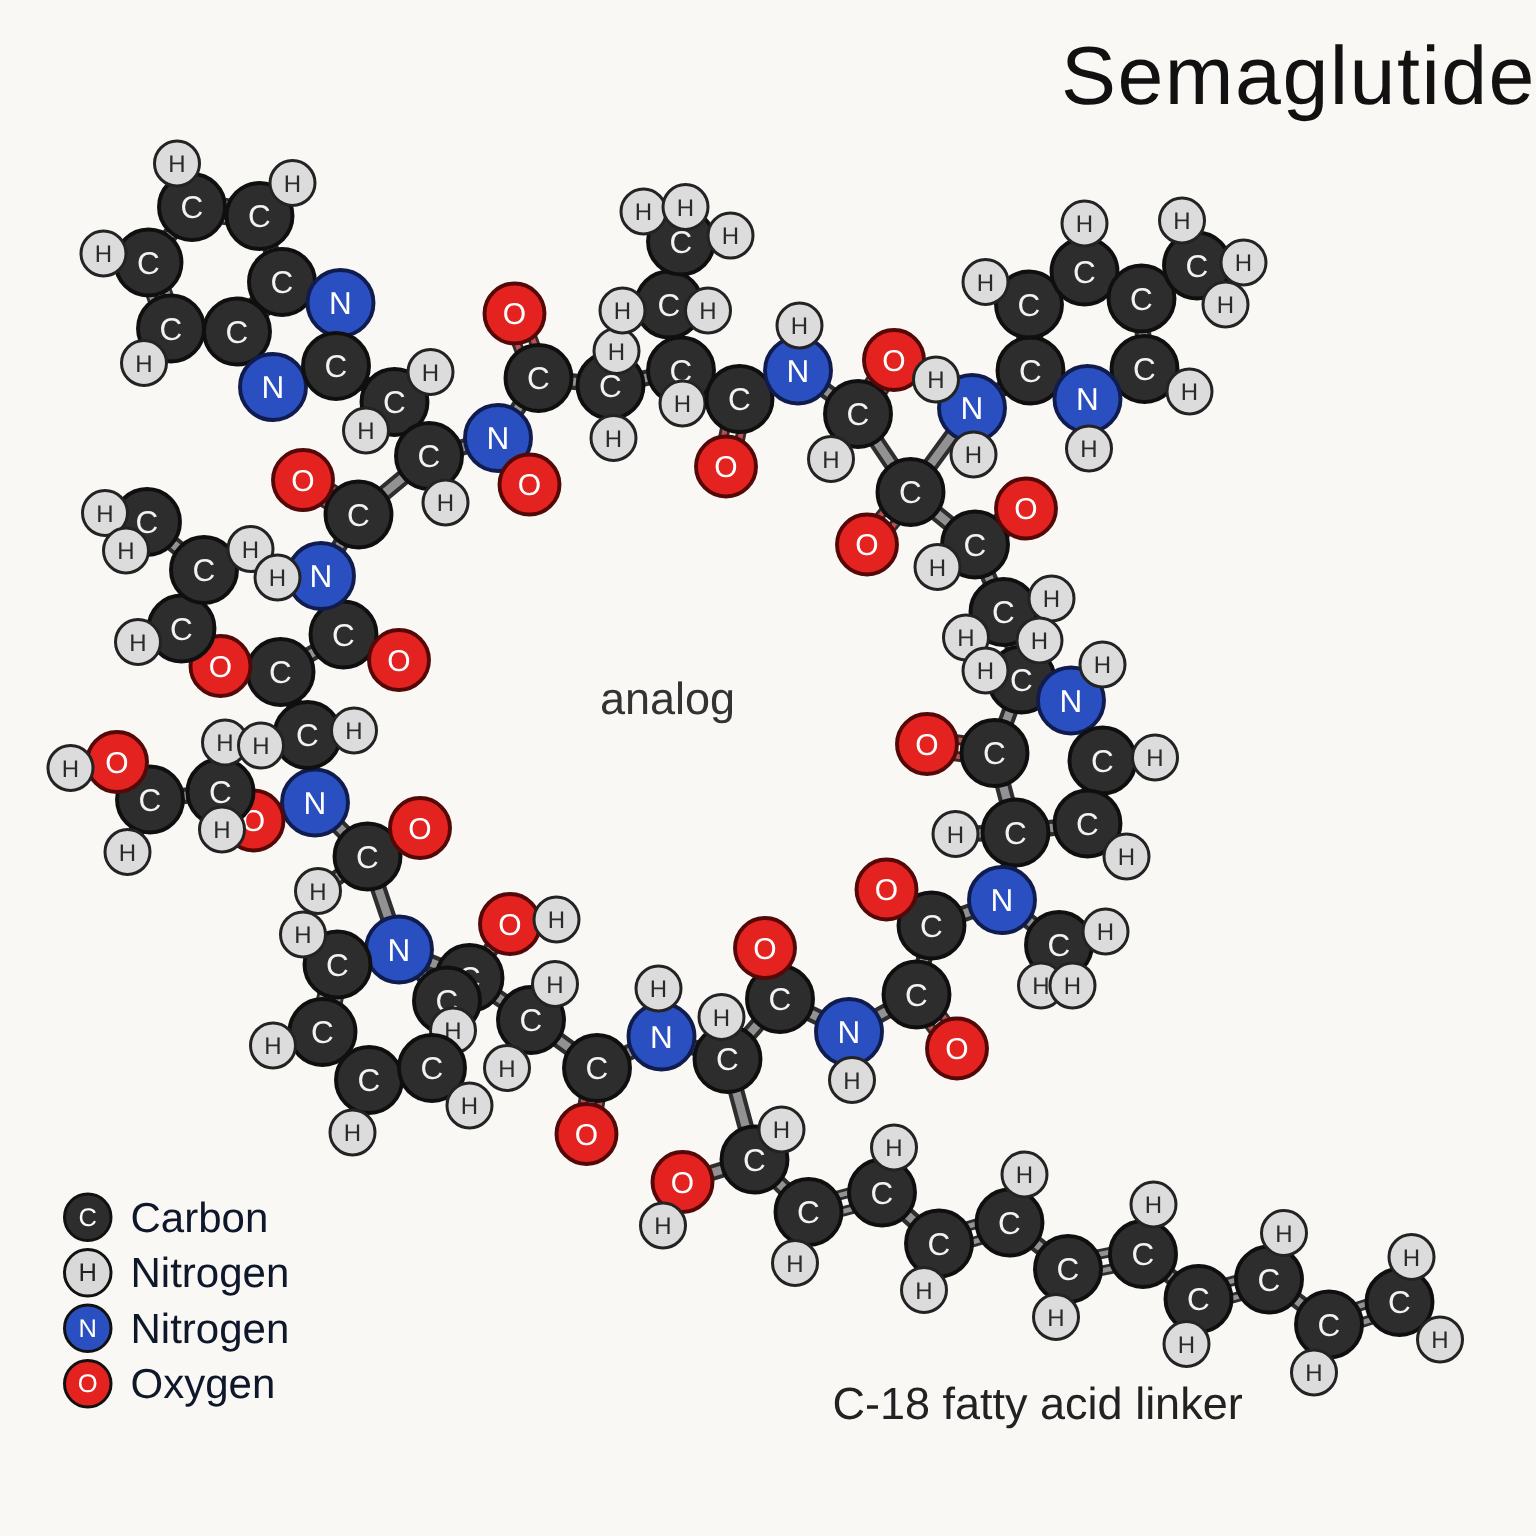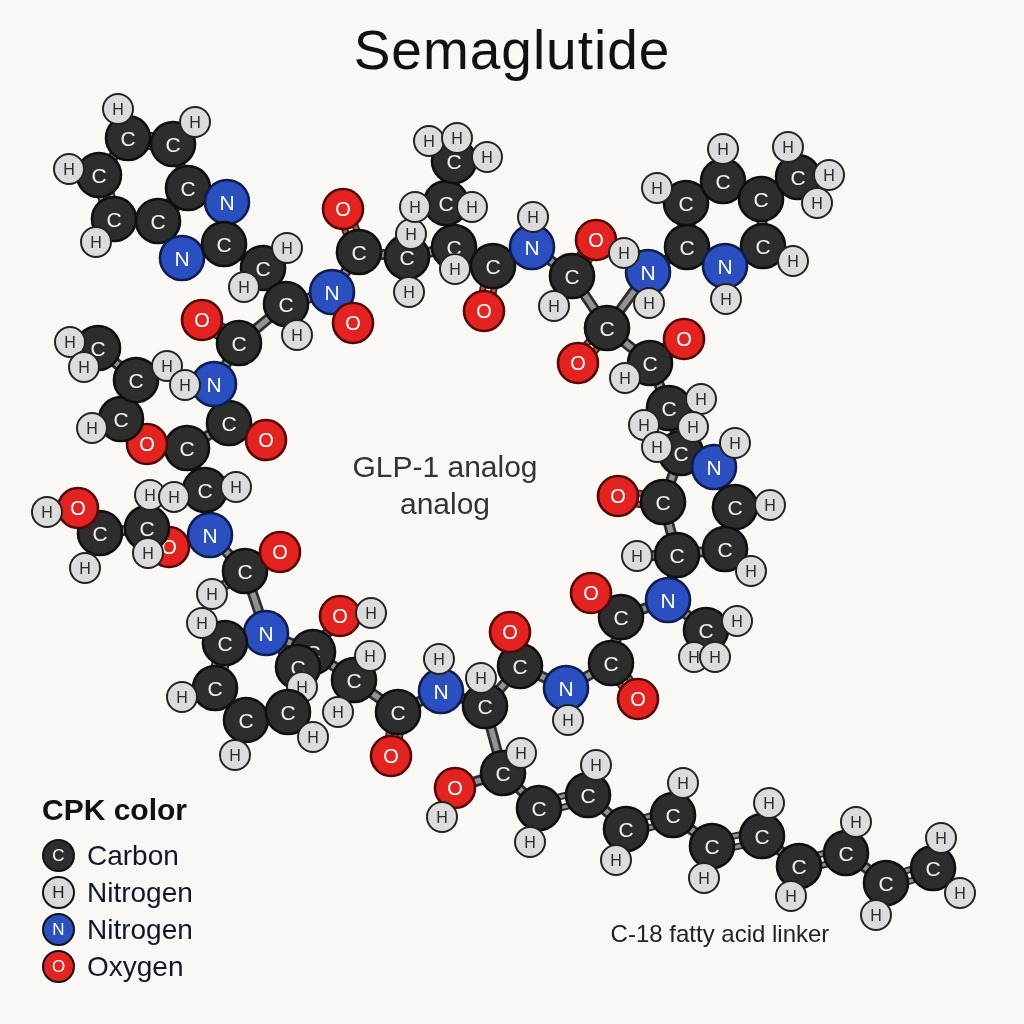--- a/index.html
+++ b/index.html
@@ -5,30 +5,30 @@
   html,body{margin:0;padding:0;}
   body{
     width:1024px;height:1024px;position:relative;
     background:#f9f8f5;
     font-family:"Liberation Sans", sans-serif;
     overflow:hidden;
   }
   #mol-svg{position:absolute;left:0;top:0;}
   .overlay{position:absolute;color:#141414;}
   #page-title{
-    left:0;top:18px;width:1024px;text-align:center;
+    left:0;top:18px;width:1024px;text-align:right;
     font-size:55px;letter-spacing:1px;color:#111;
   }
   #center-label{
     left:320px;top:448px;width:250px;text-align:center;
     font-size:30px;line-height:37px;color:#333;
   }
   #fatty-label{
-    left:555px;top:920px;width:330px;text-align:center;
-    font-size:24px;color:#222;
+    left:555px;top:920px;width:330px;
+    font-size:30px;color:#222;
   }
   #legend{left:42px;top:793px;}
   #legend-heading{font-size:30px;font-weight:bold;color:#111;margin-bottom:10px;}
   .legend-row{display:flex;align-items:center;height:37px;}
   .legend-dot{
     width:29px;height:29px;border-radius:50%;
     border:2.5px solid #111;
     display:flex;align-items:center;justify-content:center;
     font-size:17px;margin-right:12px;
   }
@@ -788,28 +788,26 @@
     <text x="185" y="385" fill="#2a2a2a" font-size="16" font-family="&quot;Liberation Sans&quot;, sans-serif" text-anchor="middle" dy="5.76">H</text>
     <circle cx="239" cy="343" r="22" fill="#2d2d2d" stroke="#0f0f0f" stroke-width="2.6"></circle>
     <text x="239" y="343" fill="#f2f2f2" font-size="21" font-family="&quot;Liberation Sans&quot;, sans-serif" text-anchor="middle" dy="7.56">C</text>
     <circle cx="202" cy="320" r="20" fill="#e42320" stroke="#550808" stroke-width="2.6"></circle>
     <text x="202" y="320" fill="#ffffff" font-size="20" font-family="&quot;Liberation Sans&quot;, sans-serif" text-anchor="middle" dy="7.199999999999999">O</text>
   </svg>
 
 <div class="overlay" id="page-title">Semaglutide</div>
 
 <div class="overlay" id="center-label">
-  <div>GLP-1 analog</div>
   <div>analog</div>
 </div>
 
 <div class="overlay" id="fatty-label">C-18 fatty acid linker</div>
 
 <div class="overlay" id="legend">
-  <div id="legend-heading">CPK color</div>
   <div class="legend-row">
     <div class="legend-dot" style="background: rgb(45, 45, 45); color: rgb(255, 255, 255);">C</div>
     <div class="legend-name">Carbon</div>
   </div>
   <div class="legend-row">
     <div class="legend-dot" style="background: rgb(217, 217, 217); color: rgb(34, 34, 34);">H</div>
     <div class="legend-name">Nitrogen</div>
   </div>
   <div class="legend-row">
     <div class="legend-dot" style="background: rgb(42, 79, 192); color: rgb(255, 255, 255);">N</div>

